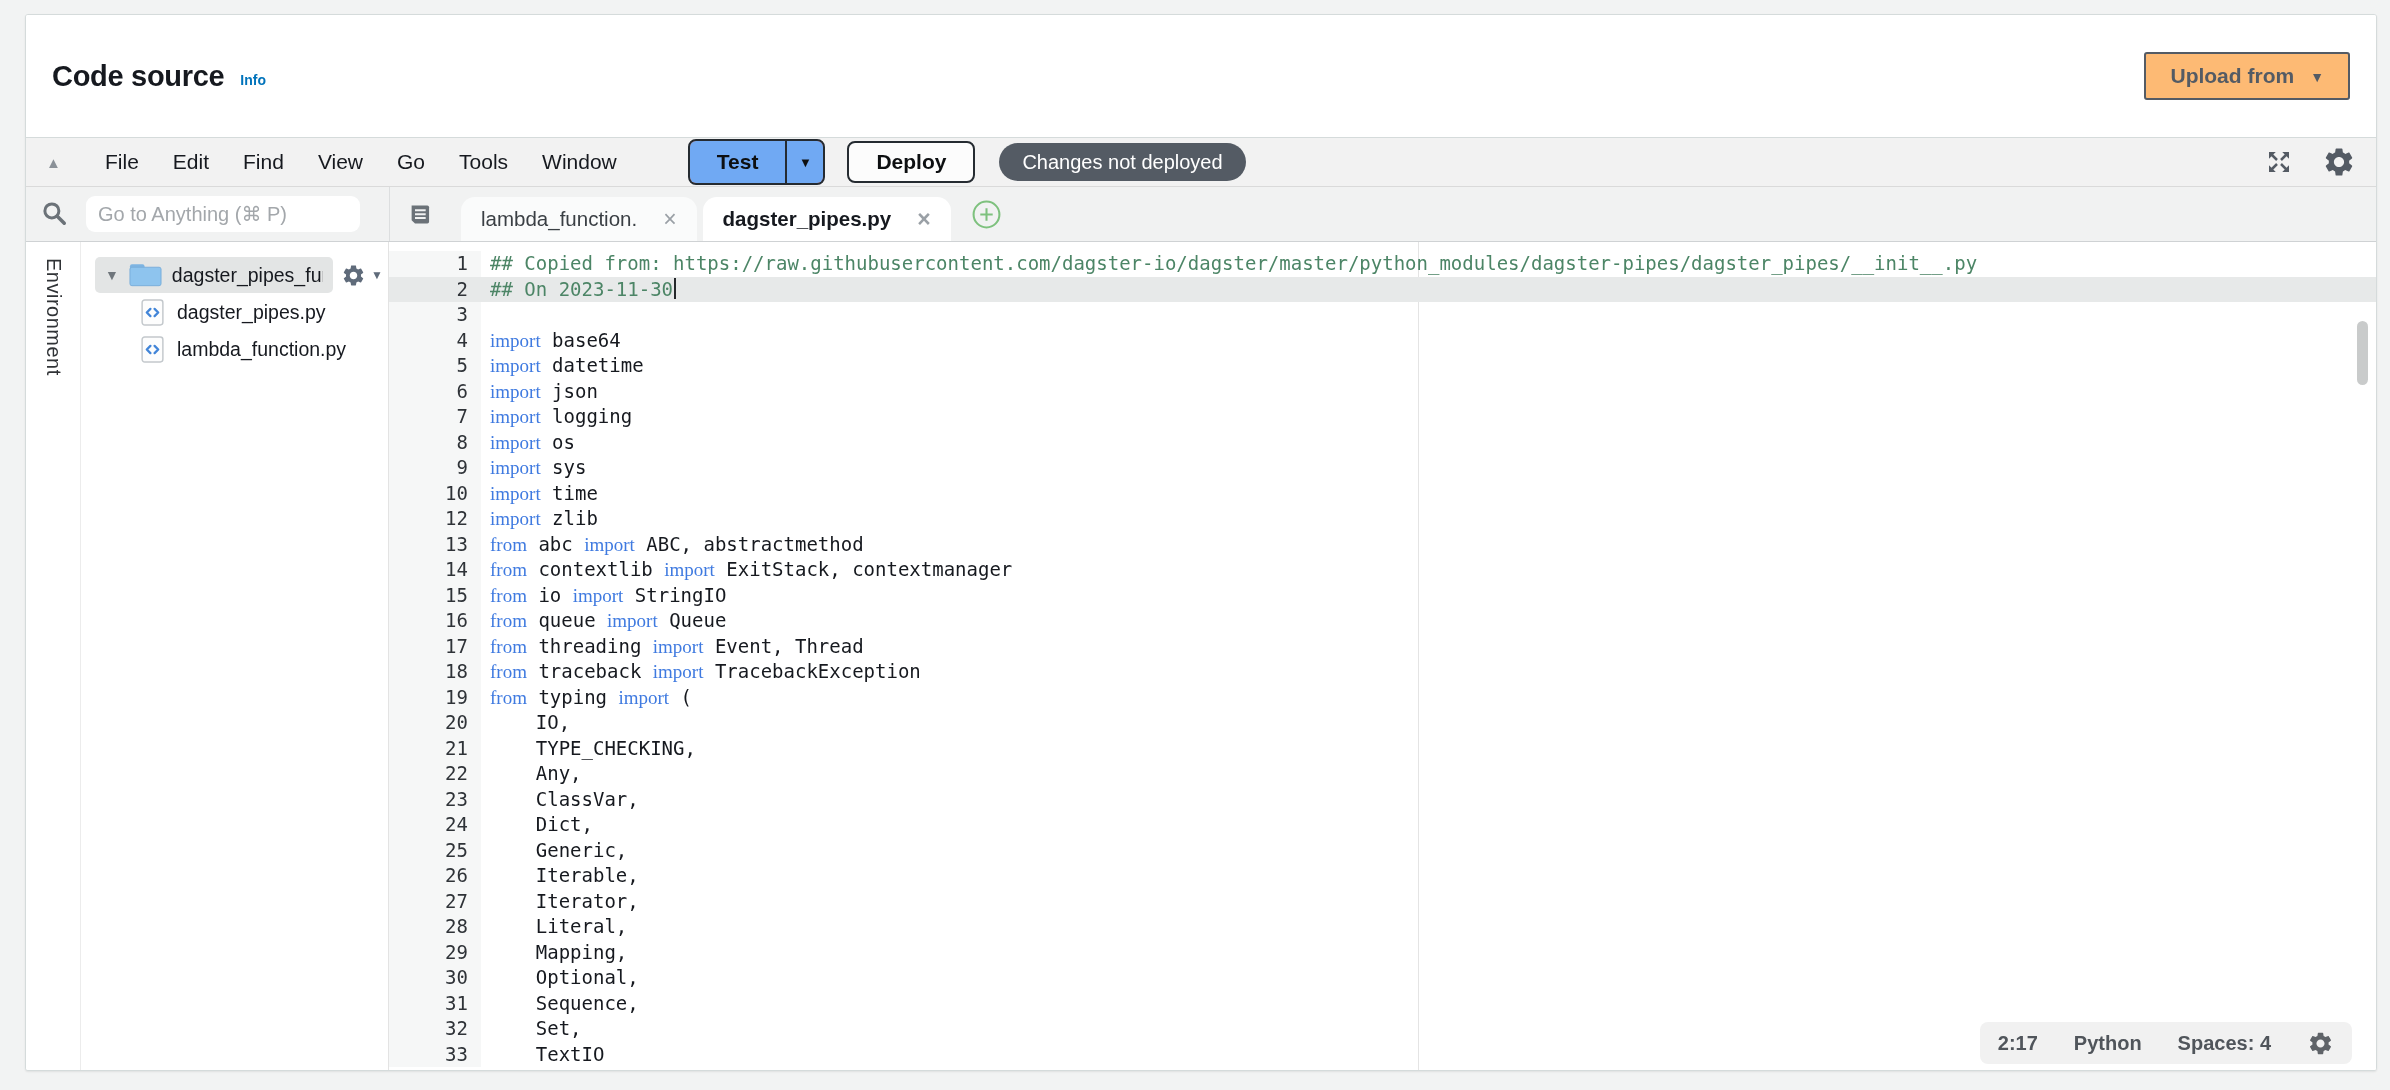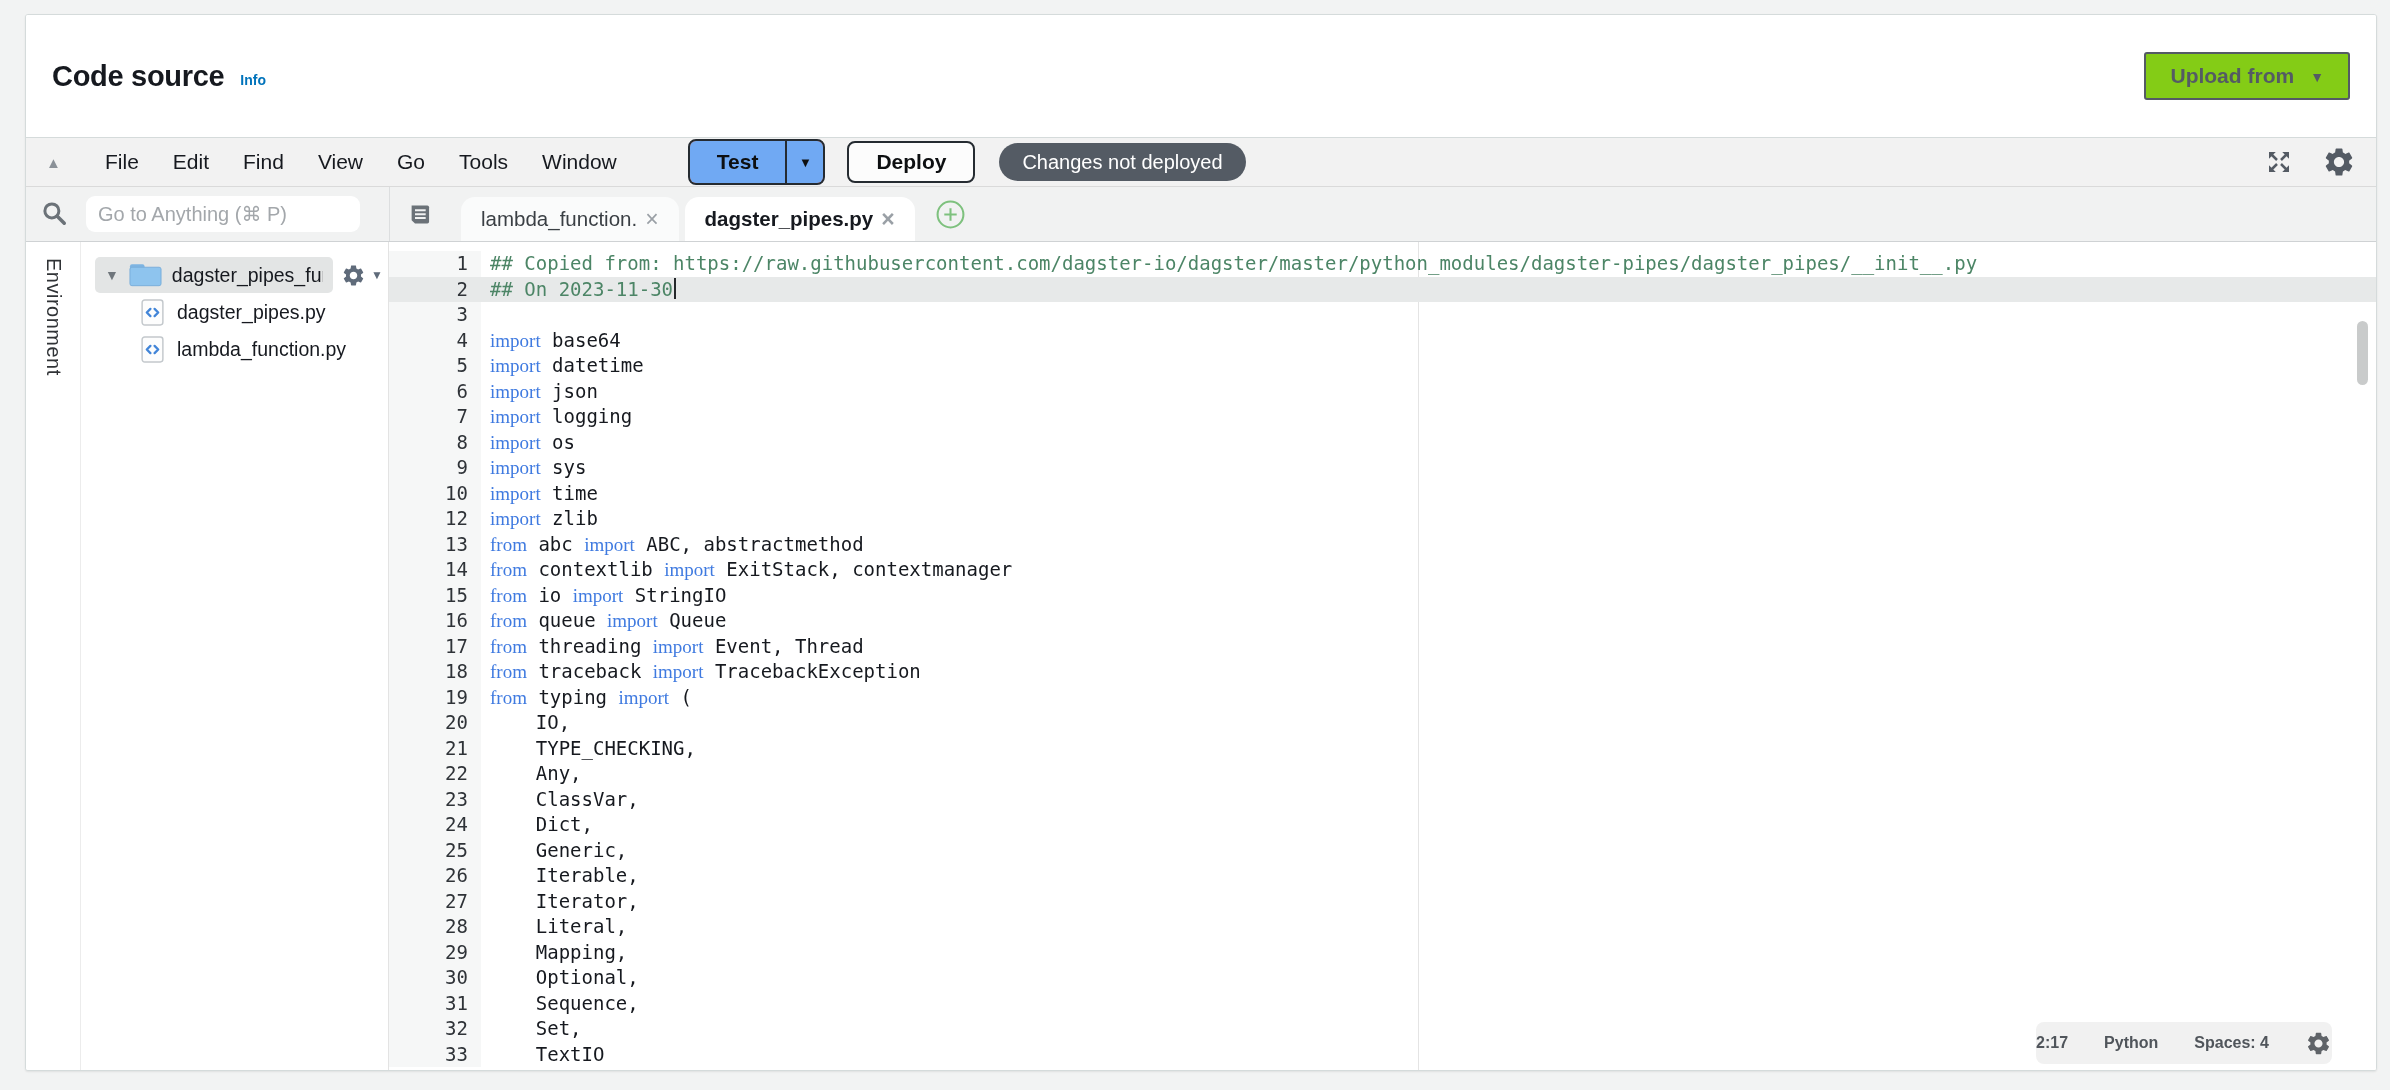--- a/index.html
+++ b/index.html
@@ -12,21 +12,21 @@
     position:absolute;left:25px;top:14px;width:2352px;height:1057px;
     background:#fff;border:1px solid #d5dbdb;border-radius:3px;
     box-shadow:0 1px 2px rgba(0,0,0,.08);
     display:flex;flex-direction:column;overflow:hidden;box-sizing:border-box;
   }
   
   .card-header{height:122px;flex:none;display:flex;align-items:center;padding:0 26px;background:#fff;justify-content:flex-end;}
   .page-title{font-size:29px;font-weight:800;color:#16191f;letter-spacing:-.3px;}
   .info-link{font-size:14px;font-weight:700;color:#0073bb;margin-left:16px;margin-top:8px;text-decoration:none;cursor:pointer;}
   .hdr-spacer{flex:1;}
-  .upload-btn{height:48px;padding:0 24px;border:2px solid #545b64;border-radius:3px;background:#84cc16;
+  .upload-btn{height:48px;padding:0 24px;border:2px solid #545b64;border-radius:3px;background:#fdba74;
     color:#545b64;font-weight:700;font-size:21px;display:flex;align-items:center;gap:16px;cursor:pointer;font-family:inherit;}
   .upload-btn .caret{font-size:14px;margin-top:2px;}
   
   .ide{flex:1;display:flex;flex-direction:column;border-top:1px solid #d5dbdb;min-height:0;}
   .menubar{height:48px;flex:none;background:#f2f2f2;border-bottom:1px solid #dadada;
     display:flex;align-items:center;padding:0 20px;}
   .collapse-tri{width:42px;color:#8b9198;font-size:15px;flex:none;cursor:pointer;}
   .menu-item{padding:0 17px;font-size:21px;color:#16191f;cursor:pointer;}
   .test-split{display:flex;align-items:stretch;height:42px;margin-left:54px;border:2px solid #252b31;
     border-radius:8px;overflow:hidden;background:#c2410c;flex:none;}
@@ -42,21 +42,21 @@
   .mb-right .icon{cursor:pointer;display:flex;}
   
   .subbar{height:54px;flex:none;background:#f1f2f2;border-bottom:1px solid #cfd2d4;display:flex;min-height:0;}
   .search-zone{width:364px;flex:none;display:flex;align-items:center;padding-left:14px;border-right:1px solid #dcdedf;box-sizing:border-box;}
   .search-input{margin-left:16px;width:250px;height:36px;border:none;outline:none;background:#fff;border-radius:9px;
     font-size:20px;color:#333;padding:0 12px;font-family:inherit;}
   .search-input::placeholder{color:#a3a7ab;}
   .tab-zone{flex:1;display:flex;align-items:flex-end;padding-left:16px;}
   .tablist-icon{align-self:center;margin-right:28px;display:flex;cursor:pointer;}
   .tab{height:44px;display:flex;align-items:center;padding:0 20px;border-radius:14px 14px 0 0;
-    font-size:20.5px;color:#3a3f44;gap:8px;cursor:pointer;flex:none;}
+    font-size:20.5px;color:#3a3f44;gap:26px;cursor:pointer;flex:none;}
   .tab.inactive{background:#fafbfb;margin-right:6px;}
   .tab.active{background:#fff;font-weight:700;color:#16191f;}
   .tab .close{color:#9aa0a6;font-size:23px;line-height:1;cursor:pointer;}
   .plus-wrap{align-self:center;margin-left:20px;display:flex;cursor:pointer;}
   
   .main{flex:1;display:flex;min-height:0;background:#fff;}
   .env-rail{width:55px;flex:none;border-right:1px solid #ececec;padding-top:16px;display:flex;justify-content:center;box-sizing:border-box;}
   .env-label{writing-mode:vertical-rl;font-size:20px;color:#303336;letter-spacing:.5px;}
   .tree{width:308px;flex:none;padding-top:14px;border-right:1px solid #e3e3e3;box-sizing:border-box;overflow:hidden;}
   .folder-row{display:flex;align-items:center;margin-left:14px;height:38px;}
@@ -72,22 +72,22 @@
   .print-margin{position:absolute;top:0;bottom:0;left:1029px;width:1px;background:#e4e4e4;z-index:0;}
   .code{position:absolute;inset:0;padding-top:9px;z-index:1;}
   .code-row{display:flex;height:25.5px;line-height:25.5px;font-size:19px;white-space:pre;}
   .ln{flex:none;width:92px;text-align:right;padding-right:13px;box-sizing:border-box;background:#f6f7f7;color:#2f3338;}
   .ct{flex:1;padding-left:9px;color:#16191f;}
   .code-row.hl .ln,.code-row.hl .ct{background:#e7e9e9;}
   .kw{color:#3f7ae0;font-family:Liberation Serif, serif;}
   .cm{color:#4c8566;}
   .cursor{display:inline-block;width:2px;height:21px;background:#26282b;vertical-align:-3px;margin-left:1px;}
   .vscroll{position:absolute;right:8px;top:79px;width:11px;height:64px;border-radius:6px;background:#c9cbcb;z-index:3;cursor:pointer;}
-  .statusbar{position:absolute;right:44px;bottom:6px;height:42px;display:flex;align-items:center;gap:36px;
-    background:#f1f1f1;border-radius:8px;padding:0 0;font-weight:700;font-size:16px;color:#50555b;
+  .statusbar{position:absolute;right:24px;bottom:6px;height:42px;display:flex;align-items:center;gap:36px;
+    background:#f1f1f1;border-radius:8px;padding:0 18px;font-weight:700;font-size:20px;color:#50555b;
     font-family:"Liberation Sans",sans-serif;z-index:3;}
   .statusbar .icon{display:flex;cursor:pointer;color:#5f6368;}
   .hidden-defs{position:absolute;width:0;height:0;overflow:hidden;}
 </style>
 </head>
 <body>
 
 <svg class="hidden-defs" xmlns="http://www.w3.org/2000/svg">
   <symbol id="i-gear" viewBox="0 0 24 24">
     <path fill="currentColor" d="M19.14 12.94c.04-.3.06-.61.06-.94 0-.32-.02-.64-.07-.94l2.03-1.58c.18-.14.23-.41.12-.61l-1.92-3.32c-.12-.22-.37-.29-.59-.22l-2.39.96c-.5-.38-1.03-.7-1.62-.94l-.36-2.54c-.04-.24-.24-.41-.48-.41h-3.84c-.24 0-.43.17-.47.41l-.36 2.54c-.59.24-1.13.57-1.62.94l-2.39-.96c-.22-.08-.47 0-.59.22L2.74 8.87c-.12.21-.08.47.12.61l2.03 1.58c-.05.3-.09.63-.09.94s.02.64.07.94l-2.03 1.58c-.18.14-.23.41-.12.61l1.92 3.32c.12.22.37.29.59.22l2.39-.96c.5.38 1.03.7 1.62.94l.36 2.54c.05.24.24.41.48.41h3.84c.24 0 .44-.17.47-.41l.36-2.54c.59-.24 1.13-.56 1.62-.94l2.39.96c.22.08.47 0 .59-.22l1.92-3.32c.12-.22.07-.47-.12-.61l-2.01-1.58zM12 15.6c-1.98 0-3.6-1.62-3.6-3.6s1.62-3.6 3.6-3.6 3.6 1.62 3.6 3.6-1.62 3.6-3.6 3.6z"></path>

